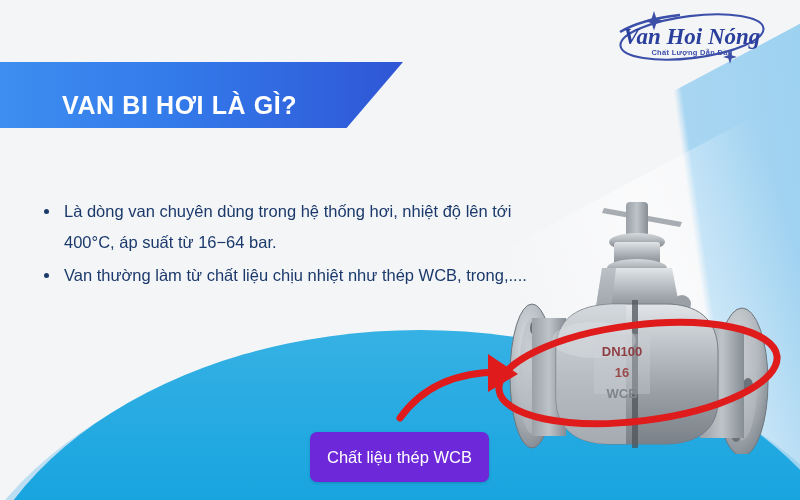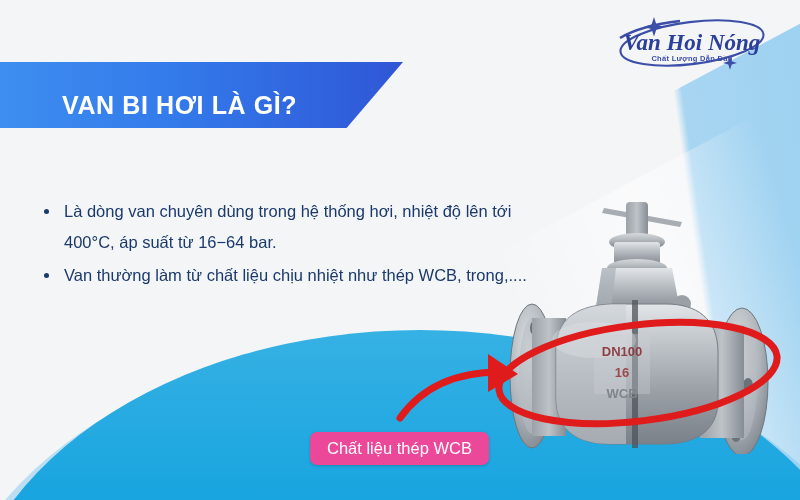--- a/index.html
+++ b/index.html
@@ -64,21 +64,21 @@
     width: 960px;
     height: 330px;
     border-radius: 50% 50% 0 0 / 100% 100% 0 0;
     background: rgba(120, 196, 236, 0.45);
   }
 
   
   .logo {
     position: absolute;
     right: 18px;
-    top: 12px;
+    top: 6px;
     width: 180px;
     height: 62px;
   }
   .logo svg { display: block; }
 
   
   .banner {
     position: absolute;
     left: 0;
     top: 62px;
@@ -155,24 +155,24 @@
     top: 312px;
     width: 292px;
     height: 122px;
   }
 
   
   .badge {
     position: absolute;
     left: 310px;
     top: 432px;
-    height: 33px;
+    height: 50px;
     padding: 0 17px;
     border-radius: 7px;
-    background: #ec4899;
+    background: #6d28d9;
     color: #ffffff;
     font-size: 16.5px;
     display: flex;
     align-items: center;
     justify-content: center;
     white-space: nowrap;
     box-shadow: 0 1px 3px rgba(0,0,0,0.18);
   }
 </style>
 </head>

